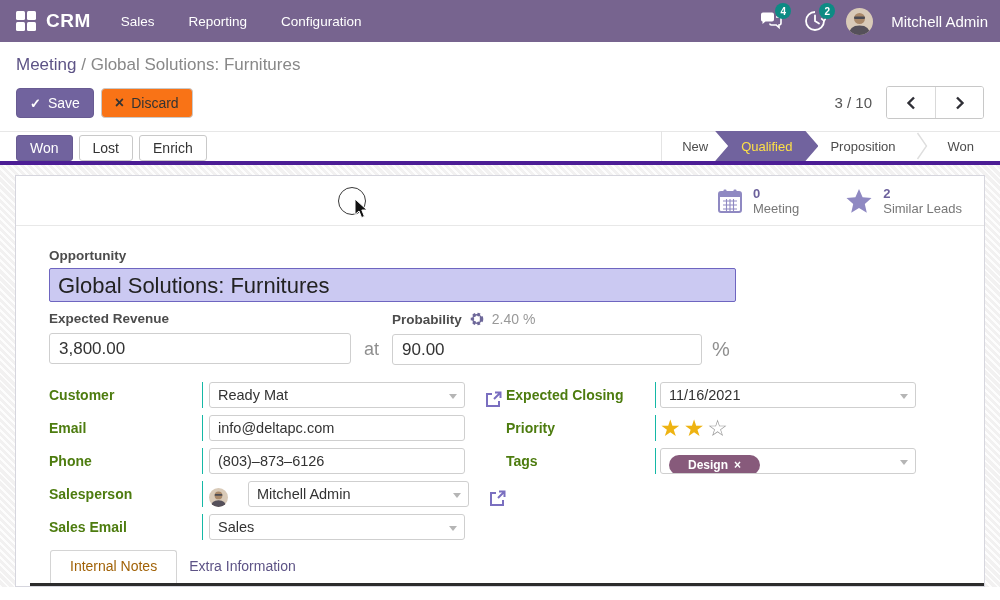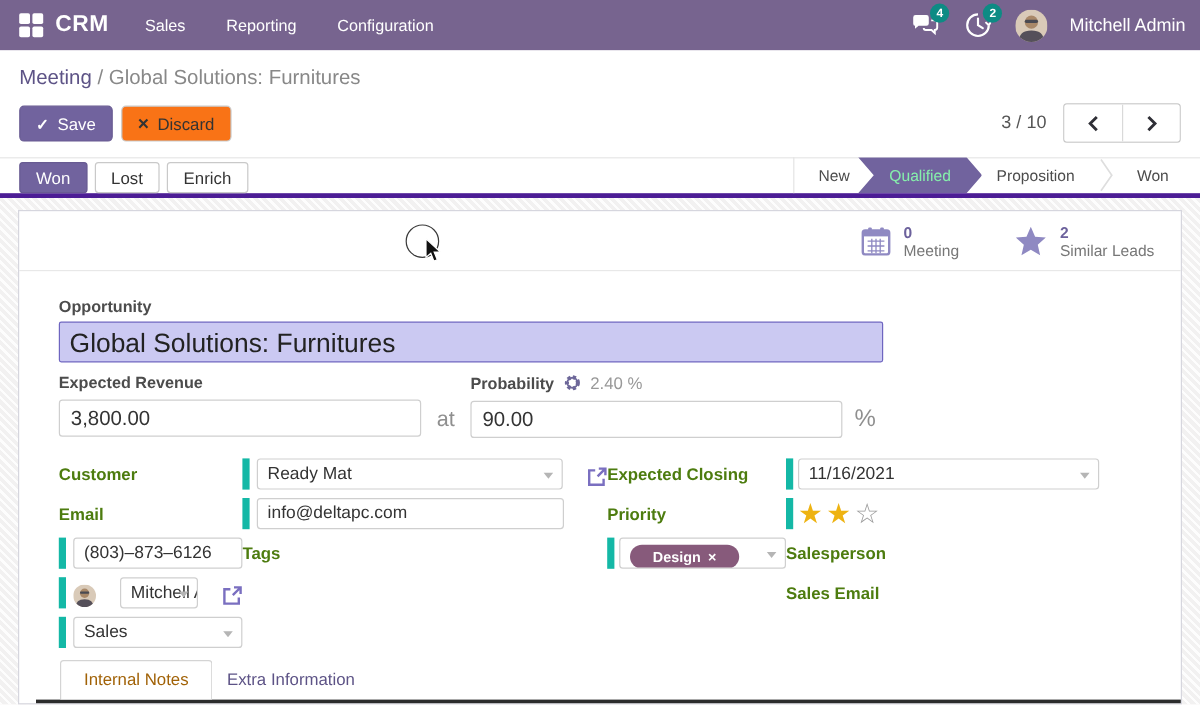--- a/index.html
+++ b/index.html
@@ -46,21 +46,21 @@
   .statusbar { display:flex; align-items:flex-end; height:34px;
     border-top:1px solid #e7e7e7; border-bottom:4px solid #4c1d95; background:#fff; }
   .status-left { display:flex; align-items:center; gap:6px; padding:0 16px; }
   .sbtn { font-size:14px; padding:4px 13px; border-radius:3px; cursor:pointer;
     border:1px solid #c9c9c9; background:#fff; color:#333; }
   .sbtn.active { background:#71639e; border-color:#685b92; color:#fff; }
   .stages { margin-left:auto; display:flex; align-items:stretch;
     border-left:1px solid #e4e4e4; }
   .stage { display:flex; align-items:center; padding:0 20px; font-size:13px;
     color:#4c4c4c; cursor:pointer; white-space:nowrap; }
-  .stage.active { background:#71639e; color:#86efac; padding:0 26px; margin:0 -4px 0 -13px;
+  .stage.active { background:#71639e; color:#fde047; padding:0 26px; margin:0 -4px 0 -13px;
     clip-path:polygon(0 0, calc(100% - 13px) 0, 100% 50%, calc(100% - 13px) 100%, 0 100%, 13px 50%); }
   .stage-sep { display:flex; align-items:center; }
 
   
   .content { height:422px; padding:10px 15px 0;
     background-color:#f2f1f1;
     background-image:repeating-linear-gradient(45deg, rgba(255,255,255,.85) 0 2px, transparent 2px 5px); }
   .card { position:relative; background:#fff; border:1px solid #d6d6de;
     height:100%; }
   .card-top { height:50px; border-bottom:1px solid #e8e8e8; display:flex;
@@ -88,22 +88,22 @@
   .rev-input { width:302px; height:31px; font-size:17px; padding:2px 9px; line-height:26px; }
   .at-sep { font-size:18px; color:#8f8f8f; align-self:flex-end; margin:0 13px 5px; }
   .prob-input { width:310px; height:31px; font-size:17px; padding:2px 9px; line-height:26px; }
   .pct-big { font-size:20px; color:#8f8f8f; align-self:flex-end; margin:0 0 4px 10px; }
   .auto-prob { font-size:14px; color:#999; font-weight:normal; }
 
   
   .fgrid { display:grid; grid-template-columns:153px 304px 149px 261px;
     margin-top:17px; row-gap:7px; }
   .flabel { font-size:14px; font-weight:bold; color:#4d7c0f; line-height:26px; }
-  .fctrl { border-left:6px solid #14b8a6; padding-left:6px; display:flex;
-    align-items:center; gap:20px; }
+  .fctrl { border-left:1px solid #14b8a6; padding-left:6px; display:flex;
+    align-items:flex-end; gap:20px; }
   .ctrl { position:relative; height:26px; font-size:14.5px; line-height:24px;
     padding:0 8px; color:#333; white-space:nowrap; overflow:hidden; }
   .w256 { width:256px; } .w236 { width:236px; } .w257 { width:257px; }
   .has-caret { padding-right:20px; }
   .caret { position:absolute; right:7px; top:11px; width:0; height:0;
     border-left:4px solid transparent; border-right:4px solid transparent;
     border-top:5px solid #b5b5b5; }
   .ext-link { margin-top:4px; cursor:pointer; }
   .stars { display:flex; gap:3px; font-size:23px; line-height:26px; cursor:pointer; }
   .star-filled { color:#eeb312; }
@@ -308,20 +308,21 @@
         </div>
         <div class="flabel">Priority</div>
         <div class="fctrl" style="padding-left:4px;">
           <div class="stars">
             <span class="star-filled">★</span>
             <span class="star-filled">★</span>
             <span class="star-empty">☆</span>
           </div>
         </div>
 
+        <div class="flabel">Phone</div>
         <div class="fctrl">
           <div class="tbox ctrl w256"><span>(803)–873–6126</span></div>
         </div>
         <div class="flabel">Tags</div>
         <div class="fctrl" style="padding-left:4px;">
           <div class="tbox ctrl has-caret w257 tags-ctrl">
             <span class="tag-pill">
               <span>Design</span>
                 <span class="tag-x">×</span>
             </span>

